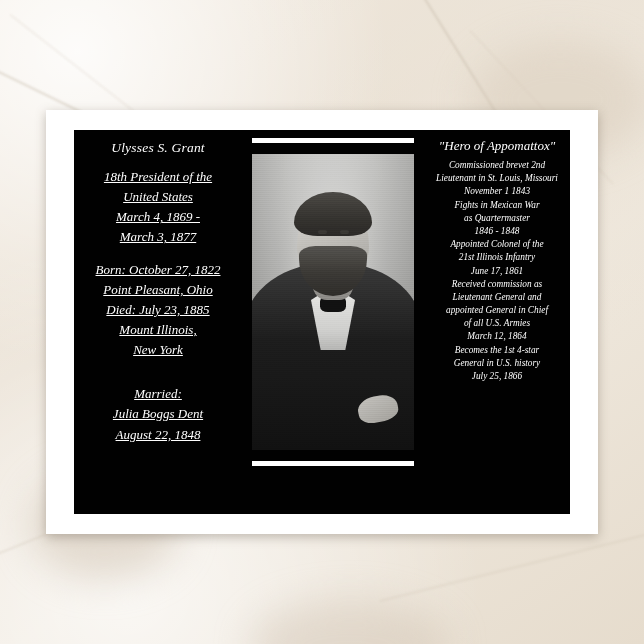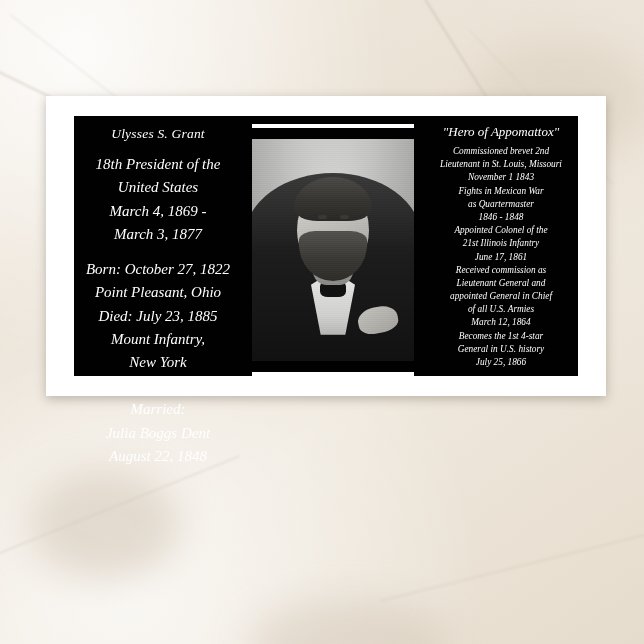--- a/index.html
+++ b/index.html
@@ -42,26 +42,25 @@
     filter: blur(18px);
   }
   #backdrop .b1 { left: 30px;  top: 470px; width: 150px; height: 110px; background: rgba(208,194,176,0.5); }
   #backdrop .b2 { left: 470px; top: 40px;  width: 180px; height: 120px; background: rgba(214,201,184,0.45); }
   #backdrop .b3 { left: 250px; top: 600px; width: 200px; height: 90px;  background: rgba(205,191,172,0.4); }
 
   
   #postcard {
     position: absolute;
     left: 46px;
-    top: 96px;
+    top: 110px;
     width: 552px;
-    height: 300px;
+    height: 424px;
     background: #ffffff;
     box-shadow: 0 3px 10px rgba(90,78,64,0.35);
-    padding-left: 8px;
   }
   #card-inner {
     position: absolute;
     left: 28px;
     top: 20px;
     right: 28px;
     bottom: 20px;
     background: #010101;
     display: flex;
   }
@@ -75,24 +74,25 @@
     text-align: center;
     box-sizing: border-box;
   }
   .name {
     font-size: 13.5px;
     font-style: italic;
     letter-spacing: .2px;
     margin-bottom: 11px;
   }
   .left-line {
-    font-size: 15px;
+    font-size: 13px;
     font-style: italic;
     line-height: 1.55;
     white-space: pre-line;
+    text-decoration: underline;
   }
   .gap-sm { height: 12px; }
   .gap-md { height: 24px; }
 
   
   .col-center {
     flex: 0 0 182px;
     width: 182px;
     position: relative;
     padding-top: 8px;
@@ -240,21 +240,21 @@
     <div class="col-left">
       <div class="name">Ulysses S. Grant</div>
       <div class="left-line">18th President of the
 United States</div>
       <div class="left-line">March 4, 1869 -
 March 3, 1877</div>
       <div class="gap-sm"></div>
       <div class="left-line">Born:  October 27, 1822</div>
       <div class="left-line">Point Pleasant, Ohio</div>
       <div class="left-line">Died:  July 23, 1885</div>
-      <div class="left-line">Mount Infantry,
+      <div class="left-line">Mount Illinois,
 New York</div>
       <div class="gap-md"></div>
       <div class="left-line">Married:</div>
       <div class="left-line">Julia Boggs Dent</div>
       <div class="left-line">August 22, 1848</div>
     </div>
 
     <div class="col-center">
       <div class="rule top"></div>
       <div class="portrait">

